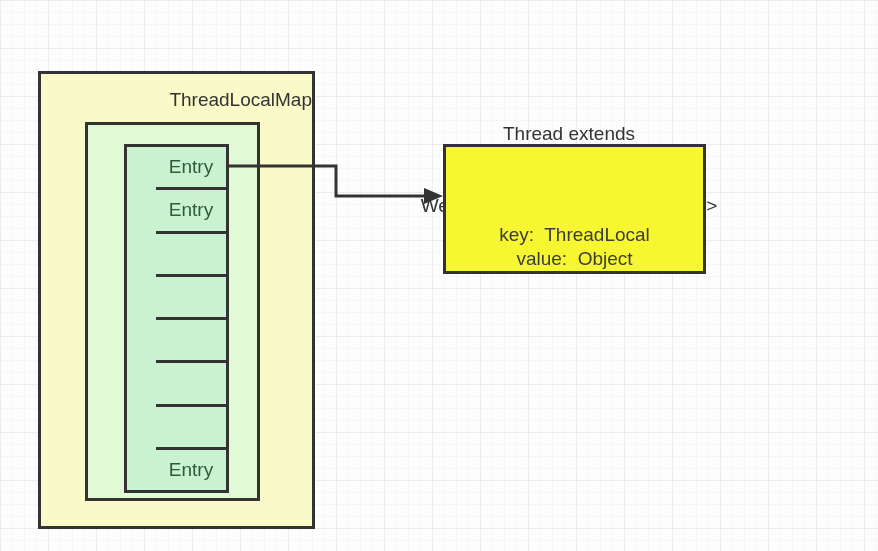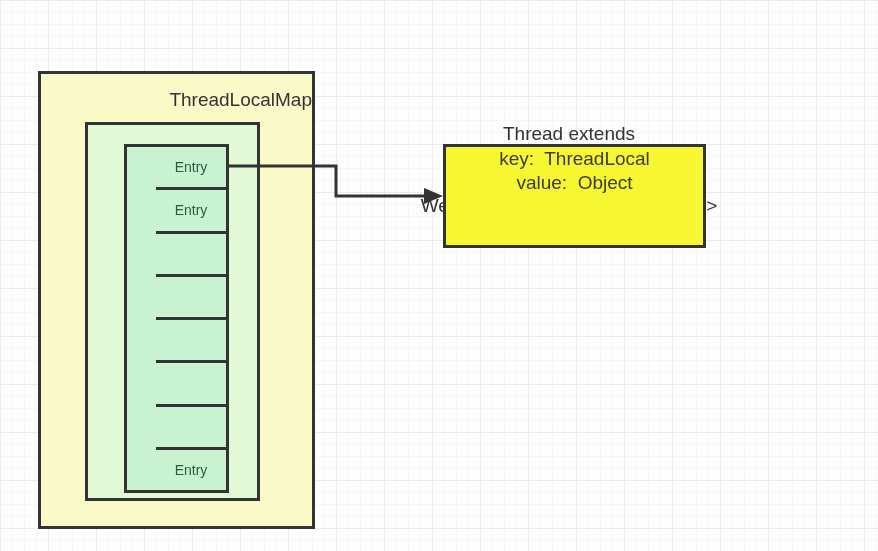--- a/index.html
+++ b/index.html
@@ -68,46 +68,46 @@
     flex-direction: column;
     border: 3px solid var(--border);
     background: var(--cell-fill);
   }
   .cell {
     flex: 1;
     border-bottom: 3px solid var(--border);
     display: flex;
     align-items: center;
     justify-content: center;
-    font-size: 14px;
+    font-size: 19px;
     color: var(--cell-text);
     background: var(--cell-fill);
     margin-left: 29px;
   }
   .cell:last-child { border-bottom: none; }
   .arrow-layer {
     position: absolute;
     left: 0; top: 0;
     width: 878px; height: 551px;
     pointer-events: none;
   }
   .caption {
     left: 369px; top: 74px; width: 400px;
     white-space: pre-wrap;
   }
   .entry-box {
     position: absolute;
     left: 443px; top: 144px;
-    width: 263px; height: 104px;
+    width: 263px; height: 130px;
     background: var(--entry-box-fill);
     border: 3px solid var(--border);
     display: flex;
     flex-direction: column;
     align-items: center;
-    justify-content: flex-start;
+    justify-content: flex-end;
     font-size: 19px;
     line-height: 24px;
     color: var(--entry-box-text);
   }
   .entry-box div { white-space: pre-wrap; text-align: center; }
 </style>
 </head>
 <body>
 
 <div class="canvas">

